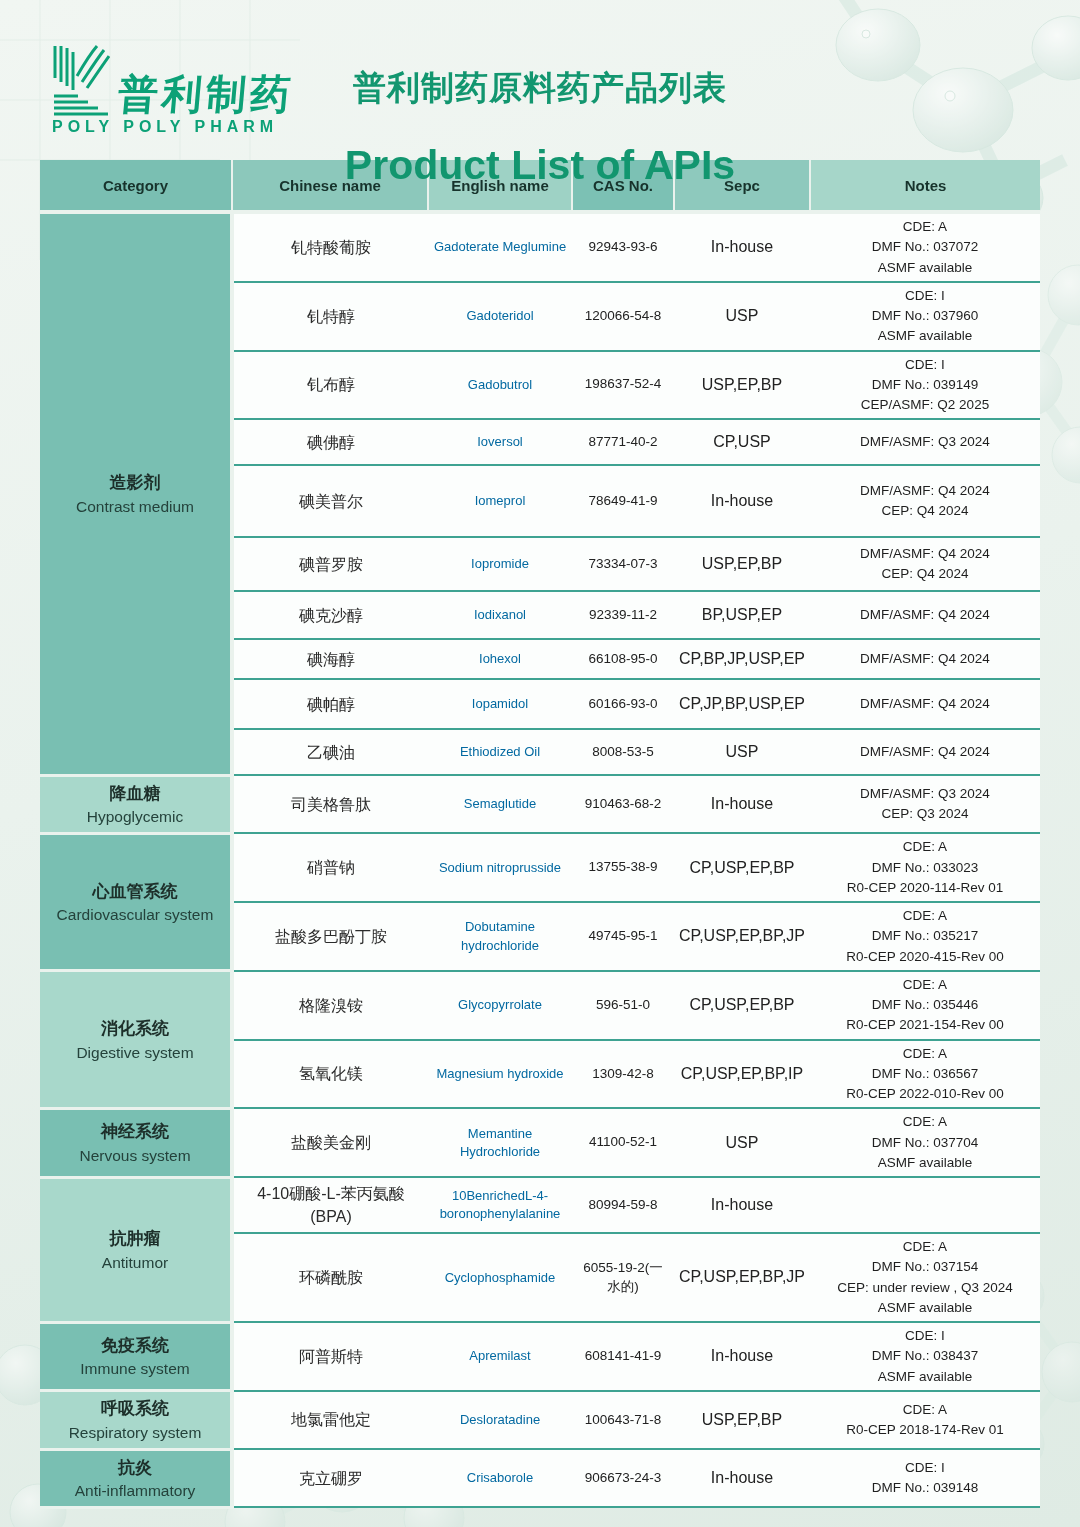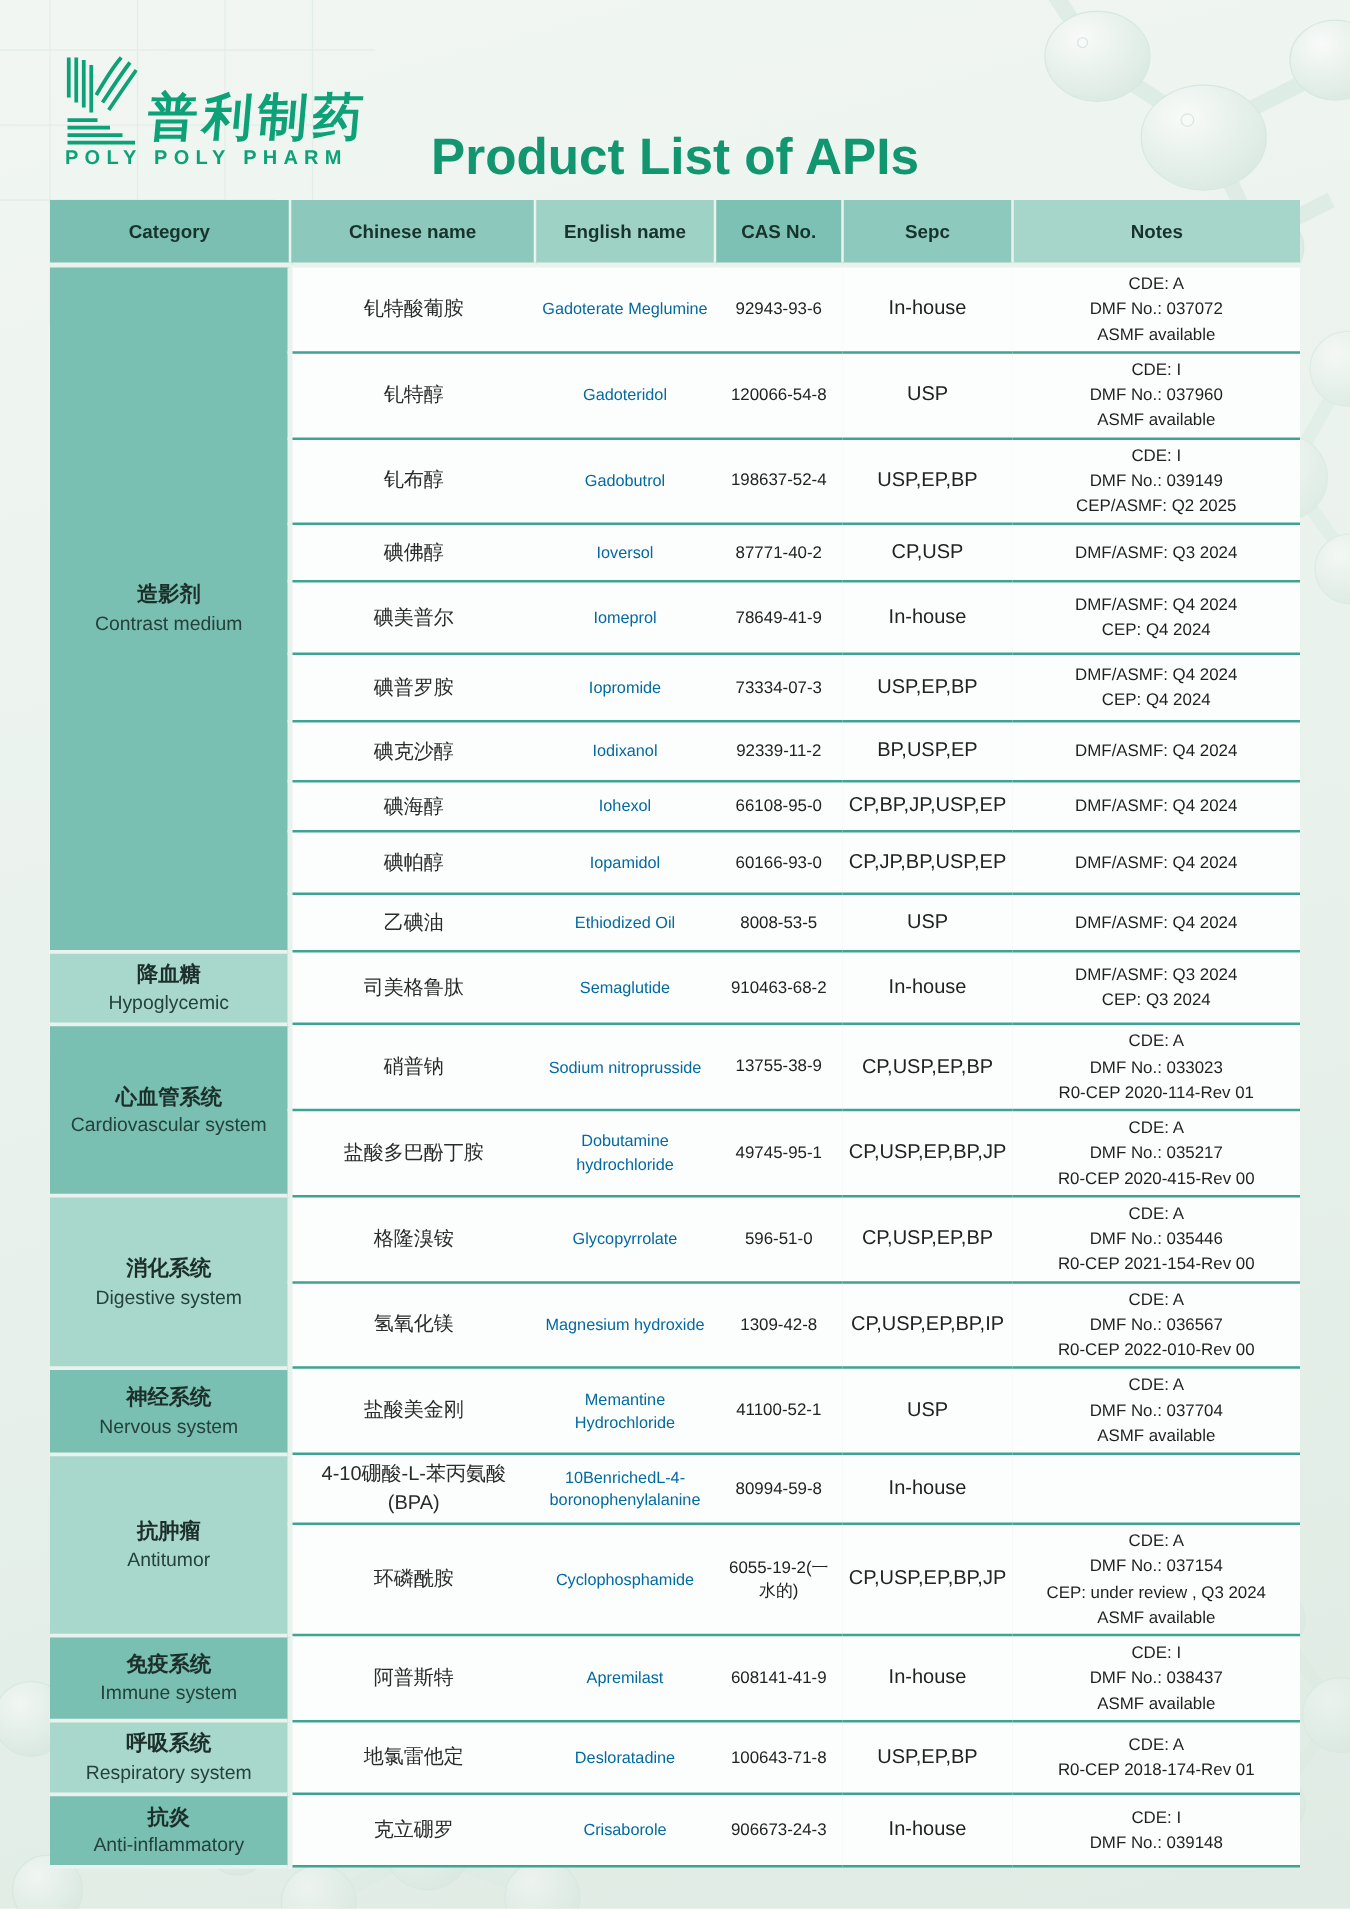--- a/index.html
+++ b/index.html
@@ -136,20 +136,21 @@
             <path d="M3 2 V34 M9 2 V38 M15 4 V42 M21 8 V46"></path>
             <path d="M25 32 C32 20 38 10 45 2 M30 38 C38 26 45 15 52 6 M35 44 C43 32 50 22 57 12"></path>
             <path d="M2 52 H26 M2 58 H36 M2 64 H46 M2 70 H56"></path>
           </g>
         </svg>
         <div class="brand-cn">普利制药</div>
       </div>
       <div class="brand-en">POLY  POLY  PHARM</div>
     </div>
     <div class="titles">
+      <div class="title-cn">普利制药原料药产品列表</div>
       <div class="title-en">Product List of APIs</div>
     </div>
   </div>
 
   <table class="product-table">
     <colgroup>
       <col style="width:192px">
         <col style="width:196px">
         <col style="width:144px">
       <col style="width:102px">
@@ -237,21 +238,21 @@
       <td class="data">
             <div class="cas">87771-40-2</div>
           </td>
       <td class="data">
             <div class="spec">CP,USP</div>
           </td>
       <td class="data">
         <div class="note-line">DMF/ASMF:  Q3 2024</div>
       </td>
     </tr>
-    <tr style="height:58px">
+    <tr style="height:72px">
       <td class="data">
             <div class="cn-name">碘美普尔</div>
           </td>
       <td class="data">
             <div class="en-name">Iomeprol</div>
           </td>
       <td class="data">
             <div class="cas">78649-41-9</div>
           </td>
       <td class="data">

